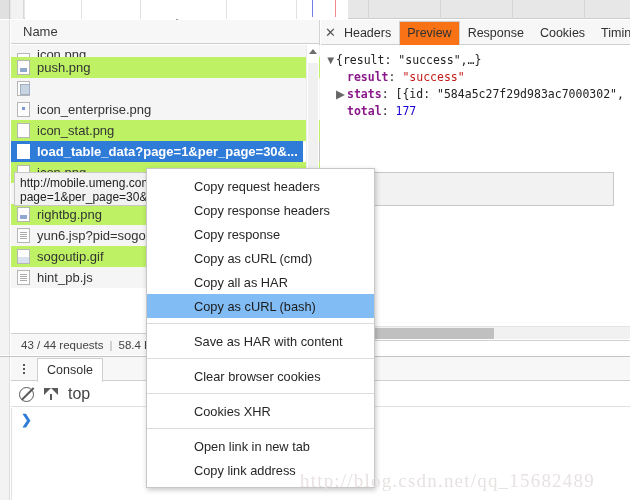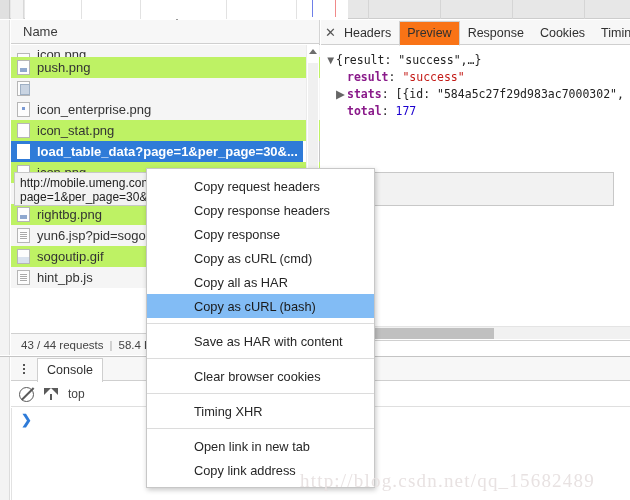--- a/index.html
+++ b/index.html
@@ -271,21 +271,21 @@
   .funnel-icon::before {
     content: ""; position: absolute; left: 0; top: 1px;
     width: 0; height: 0;
     border-left: 7px solid #5a5a5a; border-right: 7px solid #5a5a5a;
     border-bottom: 7px solid transparent;
   }
   .funnel-icon::after {
     content: ""; position: absolute; left: 6px; top: 7px;
     width: 2px; height: 6px; background: #5a5a5a;
   }
-  #console-toolbar .ctx-label { font-size: 12px; color: #444; }
+  #console-toolbar .ctx-label { font-size: 16px; color: #444; }
   #console-prompt {
     position: absolute; left: 11px; top: 51px; width: 619px; height: 22px;
     display: flex; align-items: center; padding-left: 10px;
   }
   #console-prompt .caret {
     color: #2f7bd8; font-size: 13px; font-weight: bold;
   }
   #console-leftbar {
     position: absolute; left: 11px; top: 51px; width: 1px; height: 93px;
     background: #e2e2e2;
@@ -469,19 +469,19 @@
   <div class="mi">Copy response headers</div>
   <div class="mi">Copy response</div>
   <div class="mi">Copy as cURL (cmd)</div>
   <div class="mi">Copy all as HAR</div>
   <div class="mi hl">Copy as cURL (bash)</div>
   <div class="msep"></div>
   <div class="mi">Save as HAR with content</div>
   <div class="msep"></div>
   <div class="mi">Clear browser cookies</div>
   <div class="msep"></div>
-  <div class="mi">Timing XHR</div>
+  <div class="mi">Cookies XHR</div>
   <div class="msep"></div>
   <div class="mi">Open link in new tab</div>
   <div class="mi">Copy link address</div>
 </div>
 
 <div id="watermark">http://blog.csdn.net/qq_15682489</div>
 
 </body></html>

